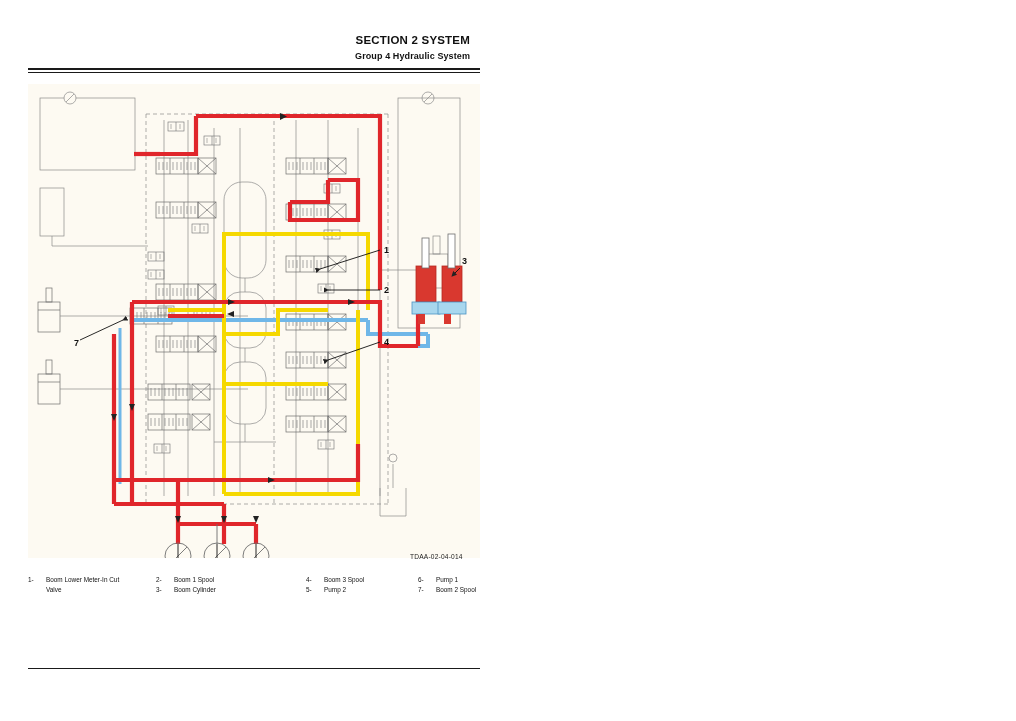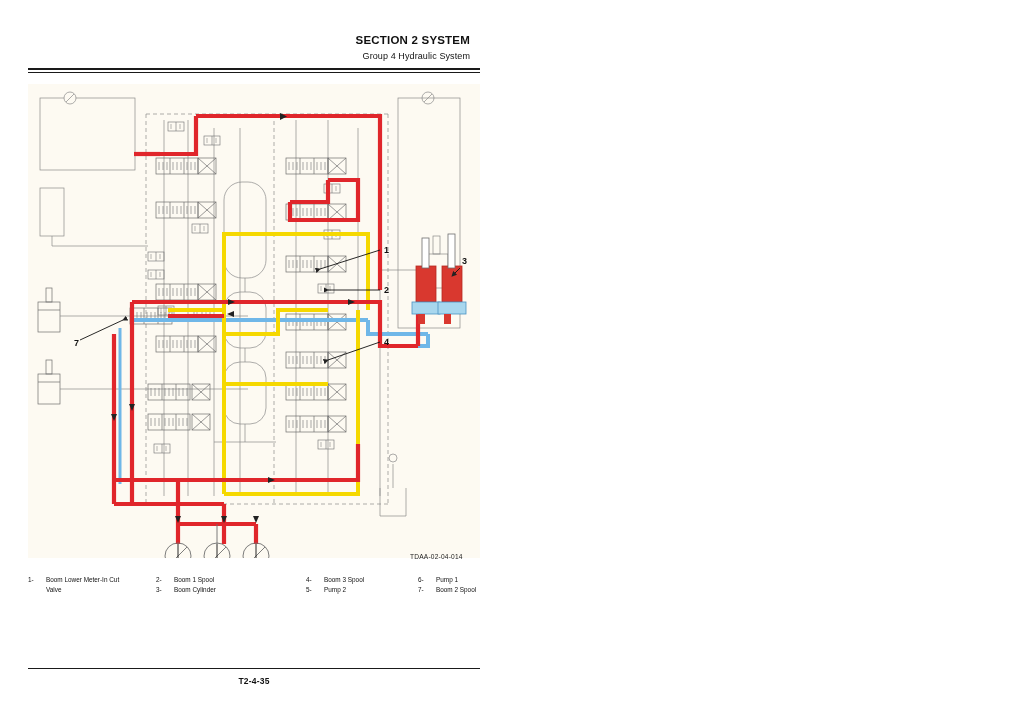--- a/index.html
+++ b/index.html
@@ -5,21 +5,21 @@
   html,body{margin:0;padding:0;background:#ffffff;}
   body{width:1016px;height:721px;position:relative;overflow:hidden;
        font-family:"Liberation Sans",sans-serif;color:#111;}
   .page{position:absolute;top:0;height:721px;}
   #left-page{left:0;width:508px;}
   #right-page{left:508px;width:508px;}
 
   
   .hdr{position:absolute;width:100%;}
   .hdr-title{font-size:11.5px;font-weight:bold;letter-spacing:.2px;}
-  .hdr-sub{font-size:9px;font-weight:normal;letter-spacing:.1px;margin-top:5px;}
+  .hdr-sub{font-size:9px;font-weight:bold;letter-spacing:.1px;margin-top:5px;}
   #lh{left:0;top:34px;width:470px;text-align:right;}
   .rule-wrap{position:absolute;}
   .rule-thick{height:2px;background:#1a1a1a;}
   .rule-thin{height:1px;background:#1a1a1a;margin-top:1.5px;}
   #lrule{left:28px;top:68px;width:452px;}
 
   
   .foot-rule{position:absolute;height:1px;background:#1a1a1a;}
   #lfrule{left:28px;top:668px;width:452px;}
   .pagenum{position:absolute;font-size:8.5px;font-weight:bold;letter-spacing:.2px;}
@@ -334,21 +334,20 @@
         <div>7-</div>
       </div>
       <div class="lg-labels">
         <div>Pump 1</div>
         <div>Boom 2 Spool</div>
       </div>
     </div>
   </div>
 
   <div class="foot-rule" id="lfrule"></div>
-  <div class="pagenum" id="lpn">T2-4-35</div>
 </div>
 
 <div class="page" id="right-page">
   
   
 
   
 
   
   

